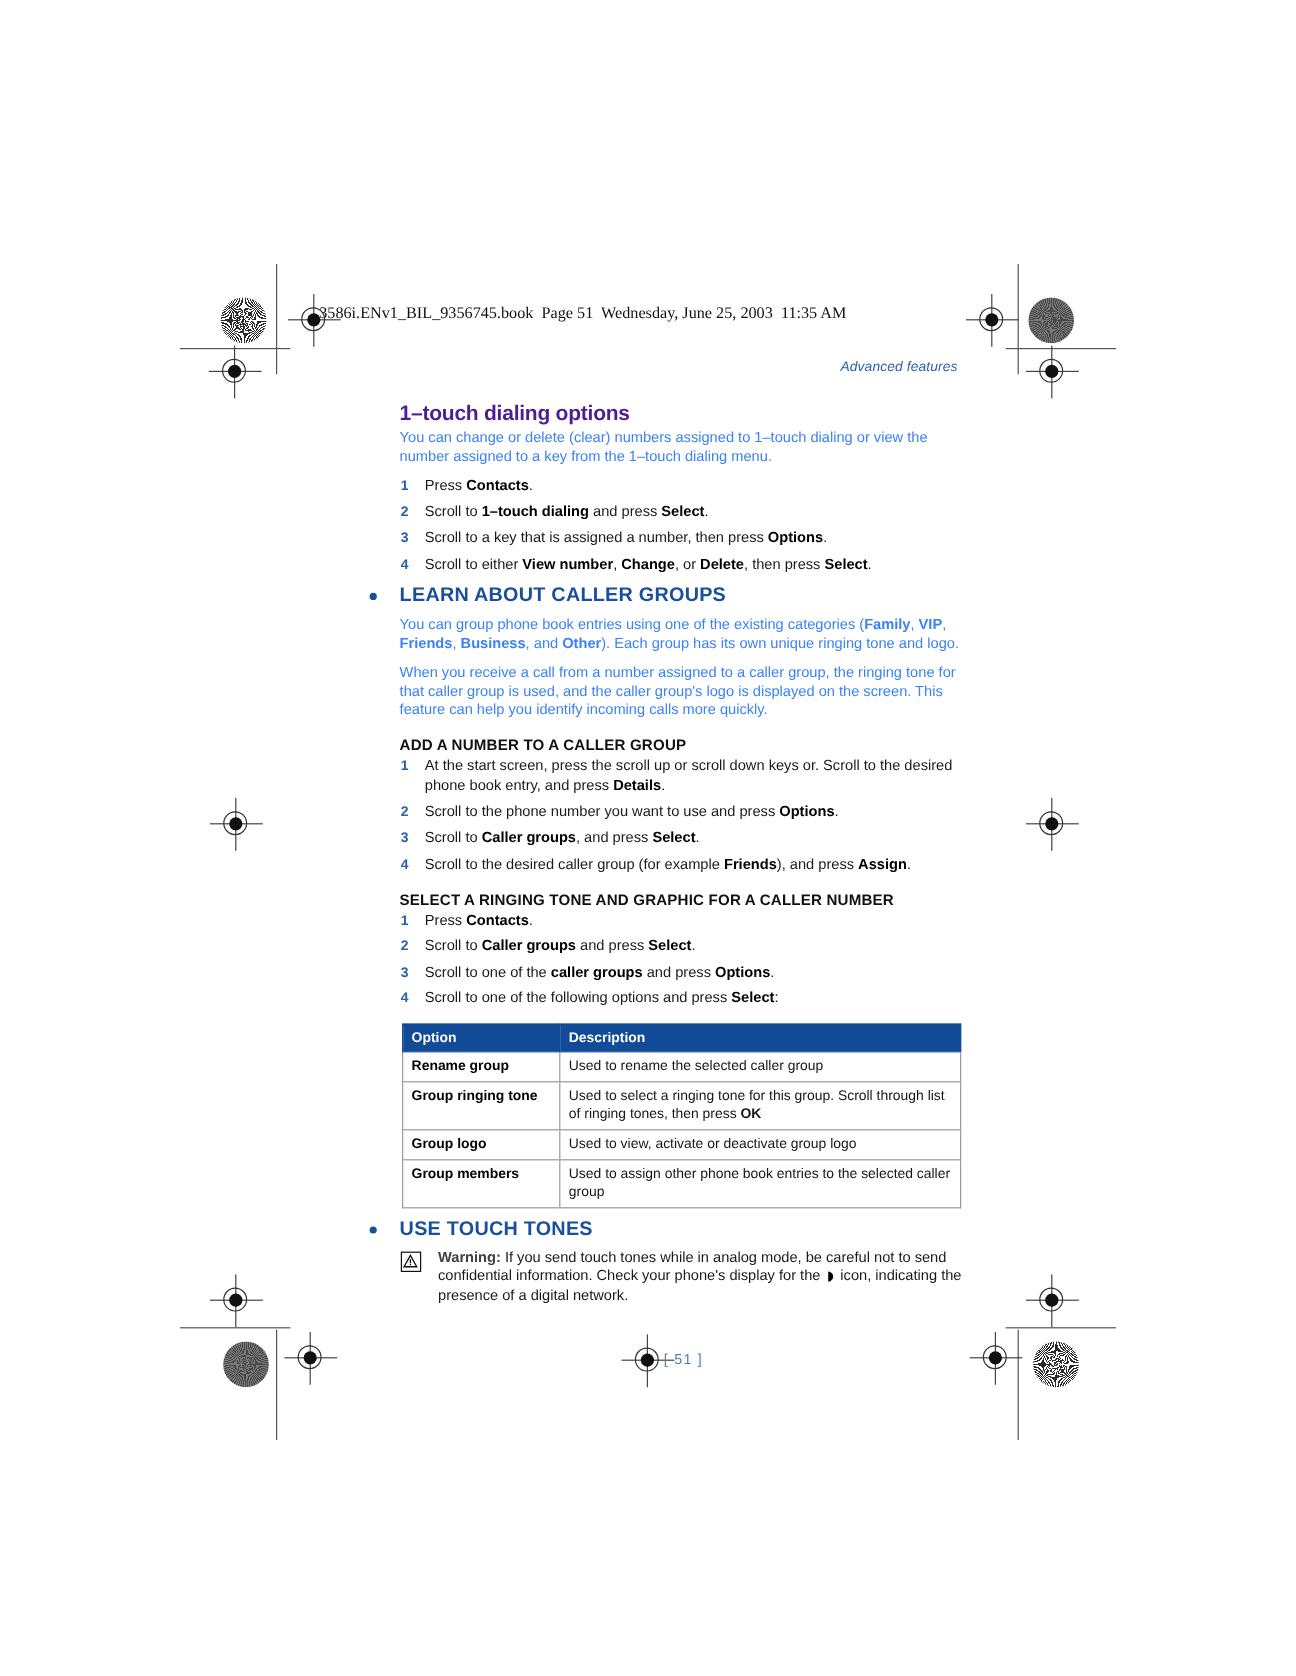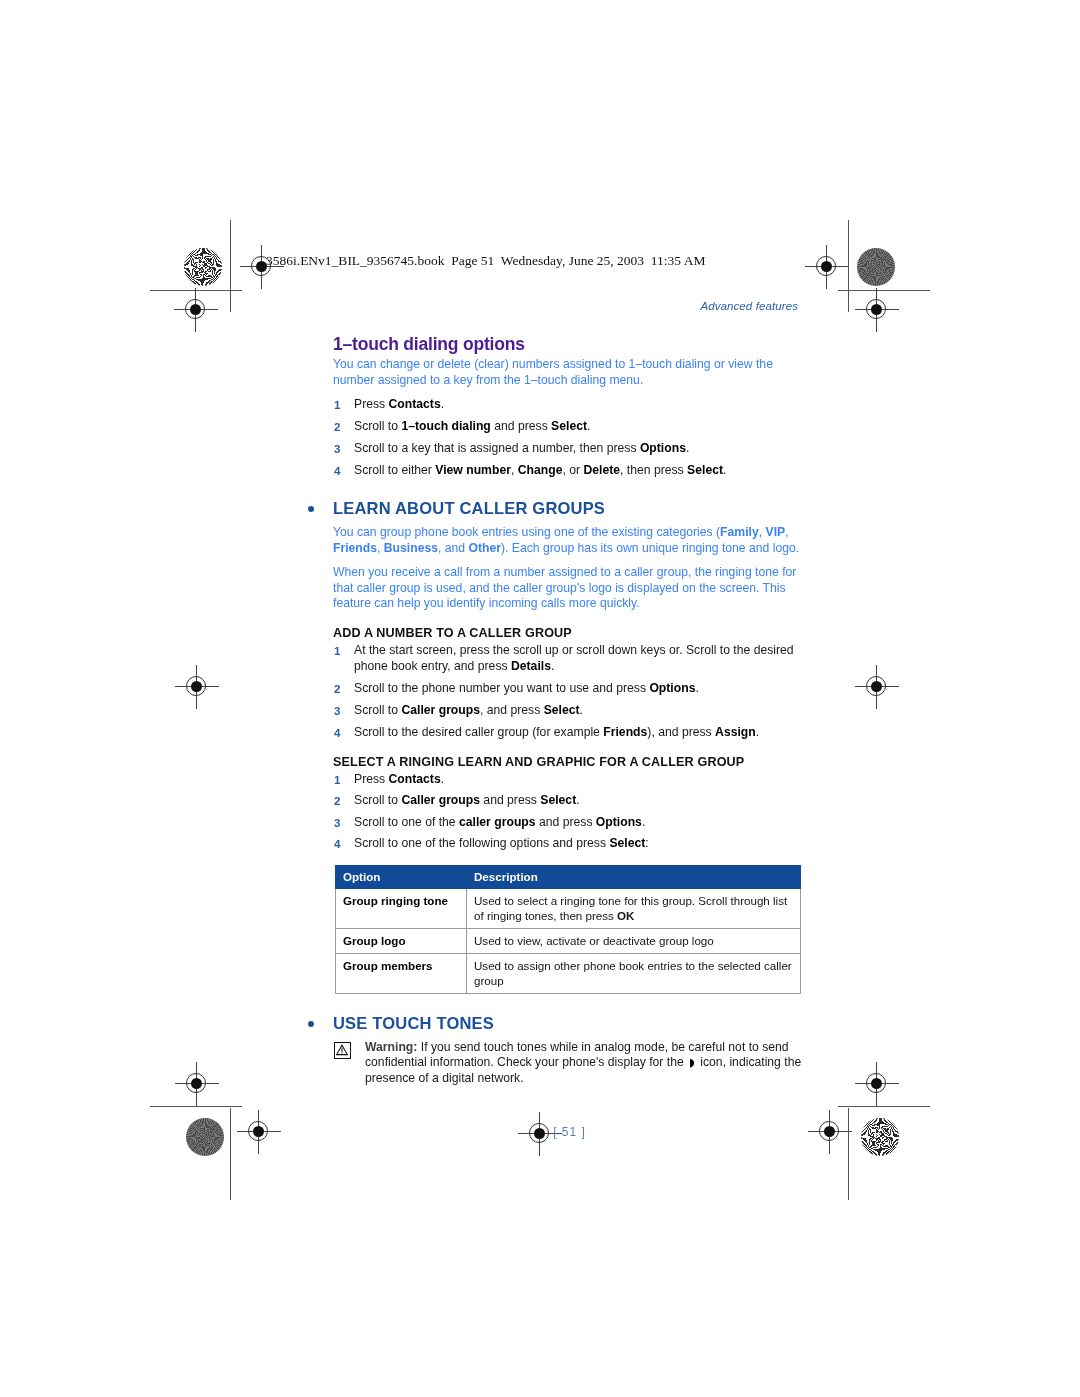--- a/index.html
+++ b/index.html
@@ -95,21 +95,21 @@
     font-size: 12.2px;
     line-height: 15.6px;
     color: #3b82f6;
   }
 
   h1.section {
     font-size: 16.5px;
     font-weight: bold;
     color: #1a4f9c;
     letter-spacing: .2px;
-    margin: 20px 0 7px -27px;
+    margin: 8px 0 7px -27px;
     position: relative;
     padding-left: 27px;
   }
   h1.section .bullet {
     position: absolute;
     left: 2px; top: 7px;
     width: 6px; height: 6px;
     background: #1a4f9c;
     border-radius: 50%;
   }
@@ -346,21 +346,21 @@
       <li>
         <span class="num">3</span>
         <span>Scroll to <b>Caller groups</b>, and press <b>Select</b>.</span>
       </li>
       <li>
         <span class="num">4</span>
         <span>Scroll to the desired caller group (for example <b>Friends</b>), and press <b>Assign</b>.</span>
       </li>
     </ol>
 
-    <h3 class="minor">SELECT A RINGING LEARN AND GRAPHIC FOR A CALLER GROUP</h3>
+    <h3 class="minor">SELECT A RINGING TONE AND GRAPHIC FOR A CALLER NUMBER</h3>
     <ol class="steps compact">
       <li>
         <span class="num">1</span>
         <span>Press <b>Contacts</b>.</span>
       </li>
       <li>
         <span class="num">2</span>
         <span>Scroll to <b>Caller groups</b> and press <b>Select</b>.</span>
       </li>
       <li>
@@ -374,20 +374,24 @@
     </ol>
 
     <table class="opt">
       <thead>
         <tr>
           <th class="c1">Option</th>
           <th>Description</th>
         </tr>
       </thead>
       <tbody>
+        <tr>
+          <td class="opt-name">Rename group</td>
+          <td>Used to rename the selected caller group</td>
+        </tr>
         <tr>
           <td class="opt-name">Group ringing tone</td>
           <td>Used to select a ringing tone for this group. Scroll through list of ringing tones, then press <b>OK</b></td>
         </tr>
         <tr>
           <td class="opt-name">Group logo</td>
           <td>Used to view, activate or deactivate group logo</td>
         </tr>
         <tr>
           <td class="opt-name">Group members</td>

